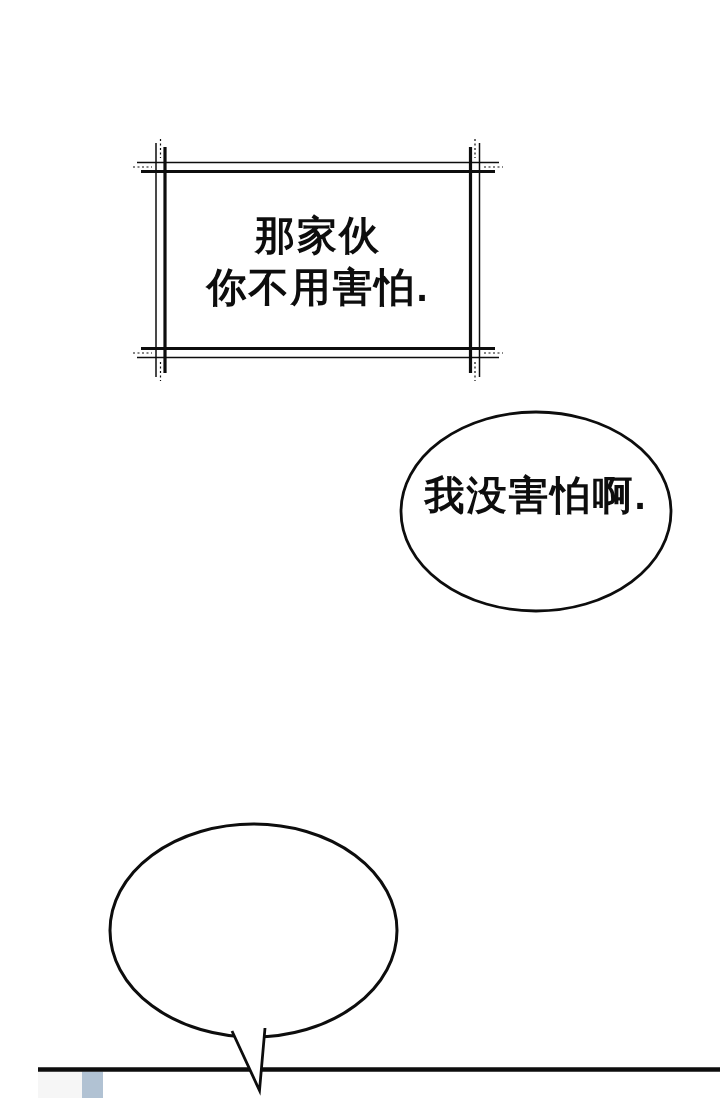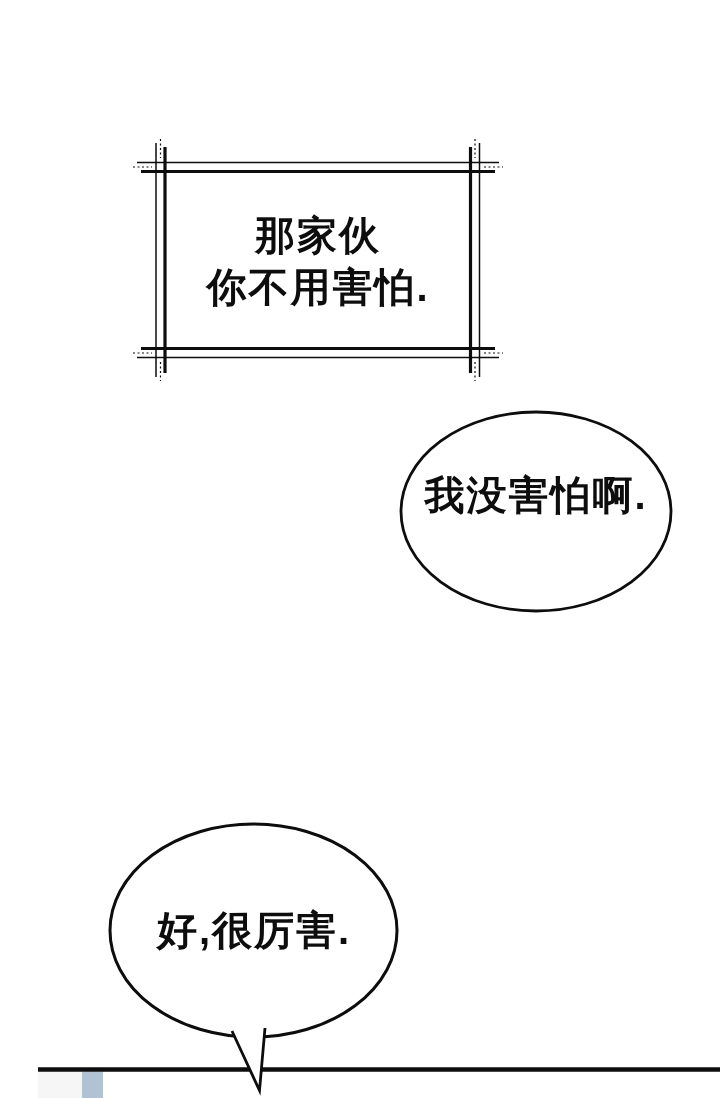--- a/index.html
+++ b/index.html
@@ -85,16 +85,15 @@
   <div class="txt narration-text">
     <span>那家伙</span>
     <span>你不用害怕.</span>
   </div>
 
   <div class="txt bubble1-text">
     <span>我没害怕啊.</span>
   </div>
 
   <div class="txt bubble2-text">
-    <span>好,很厉害.</span>
   </div>
 
 </div>
 
 </body></html>

